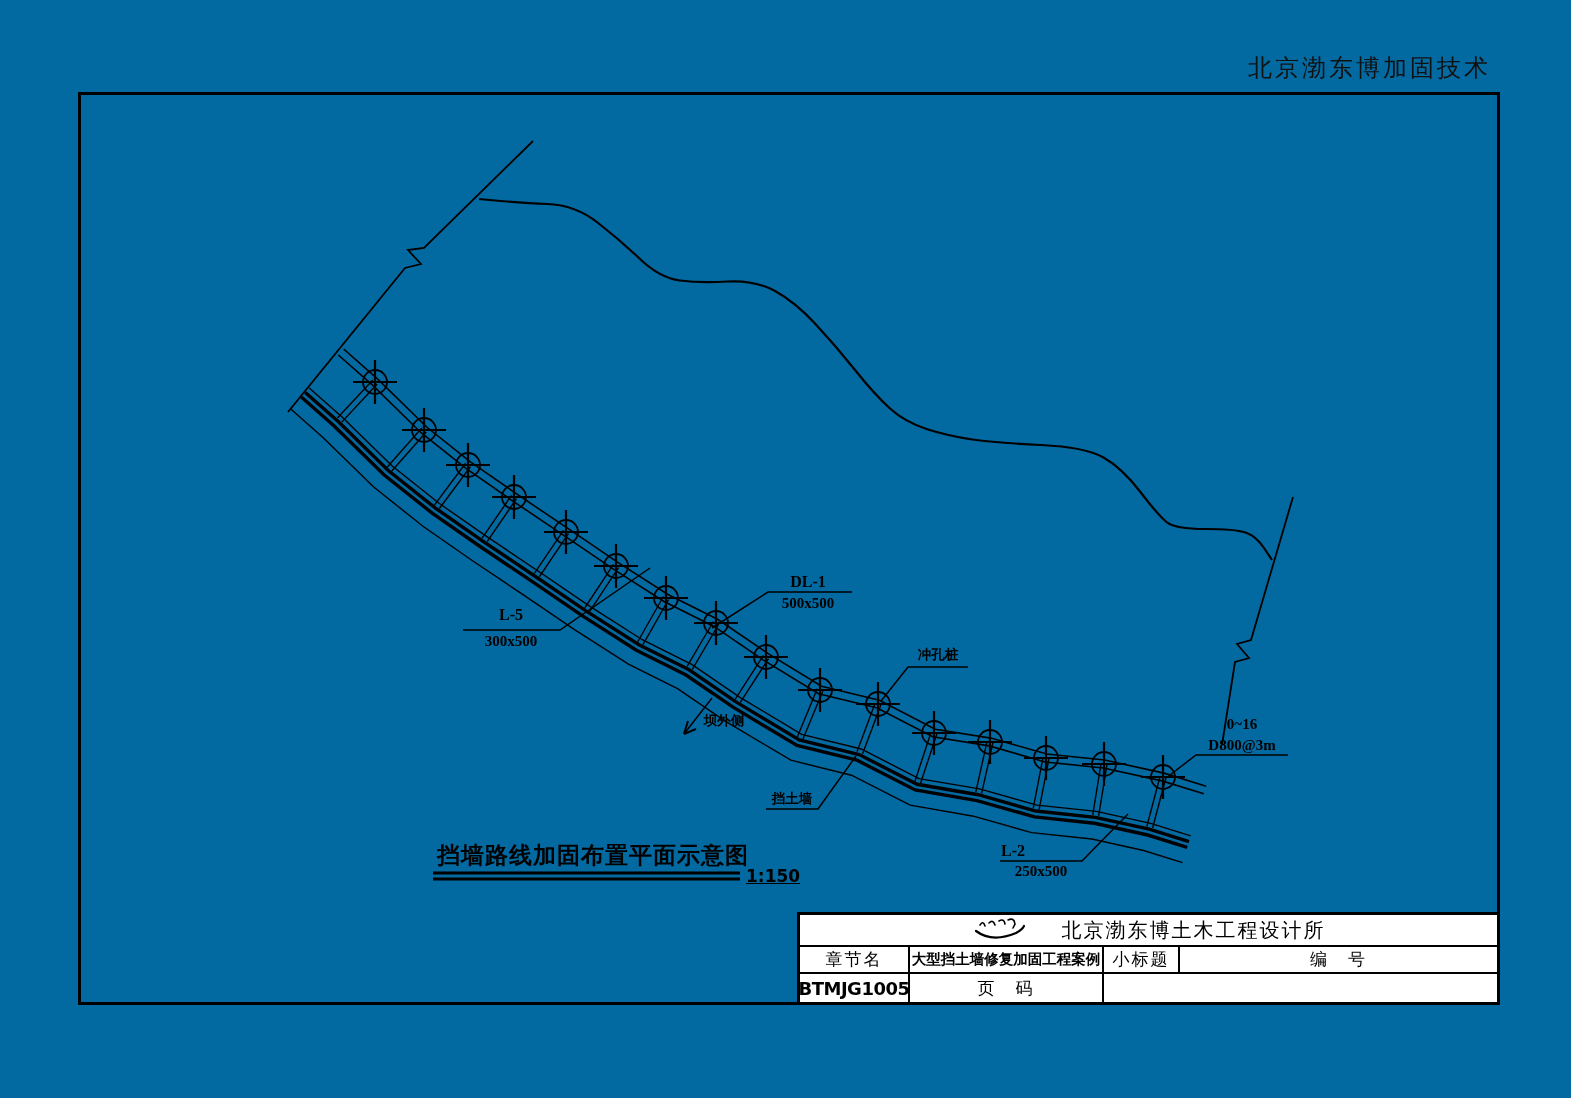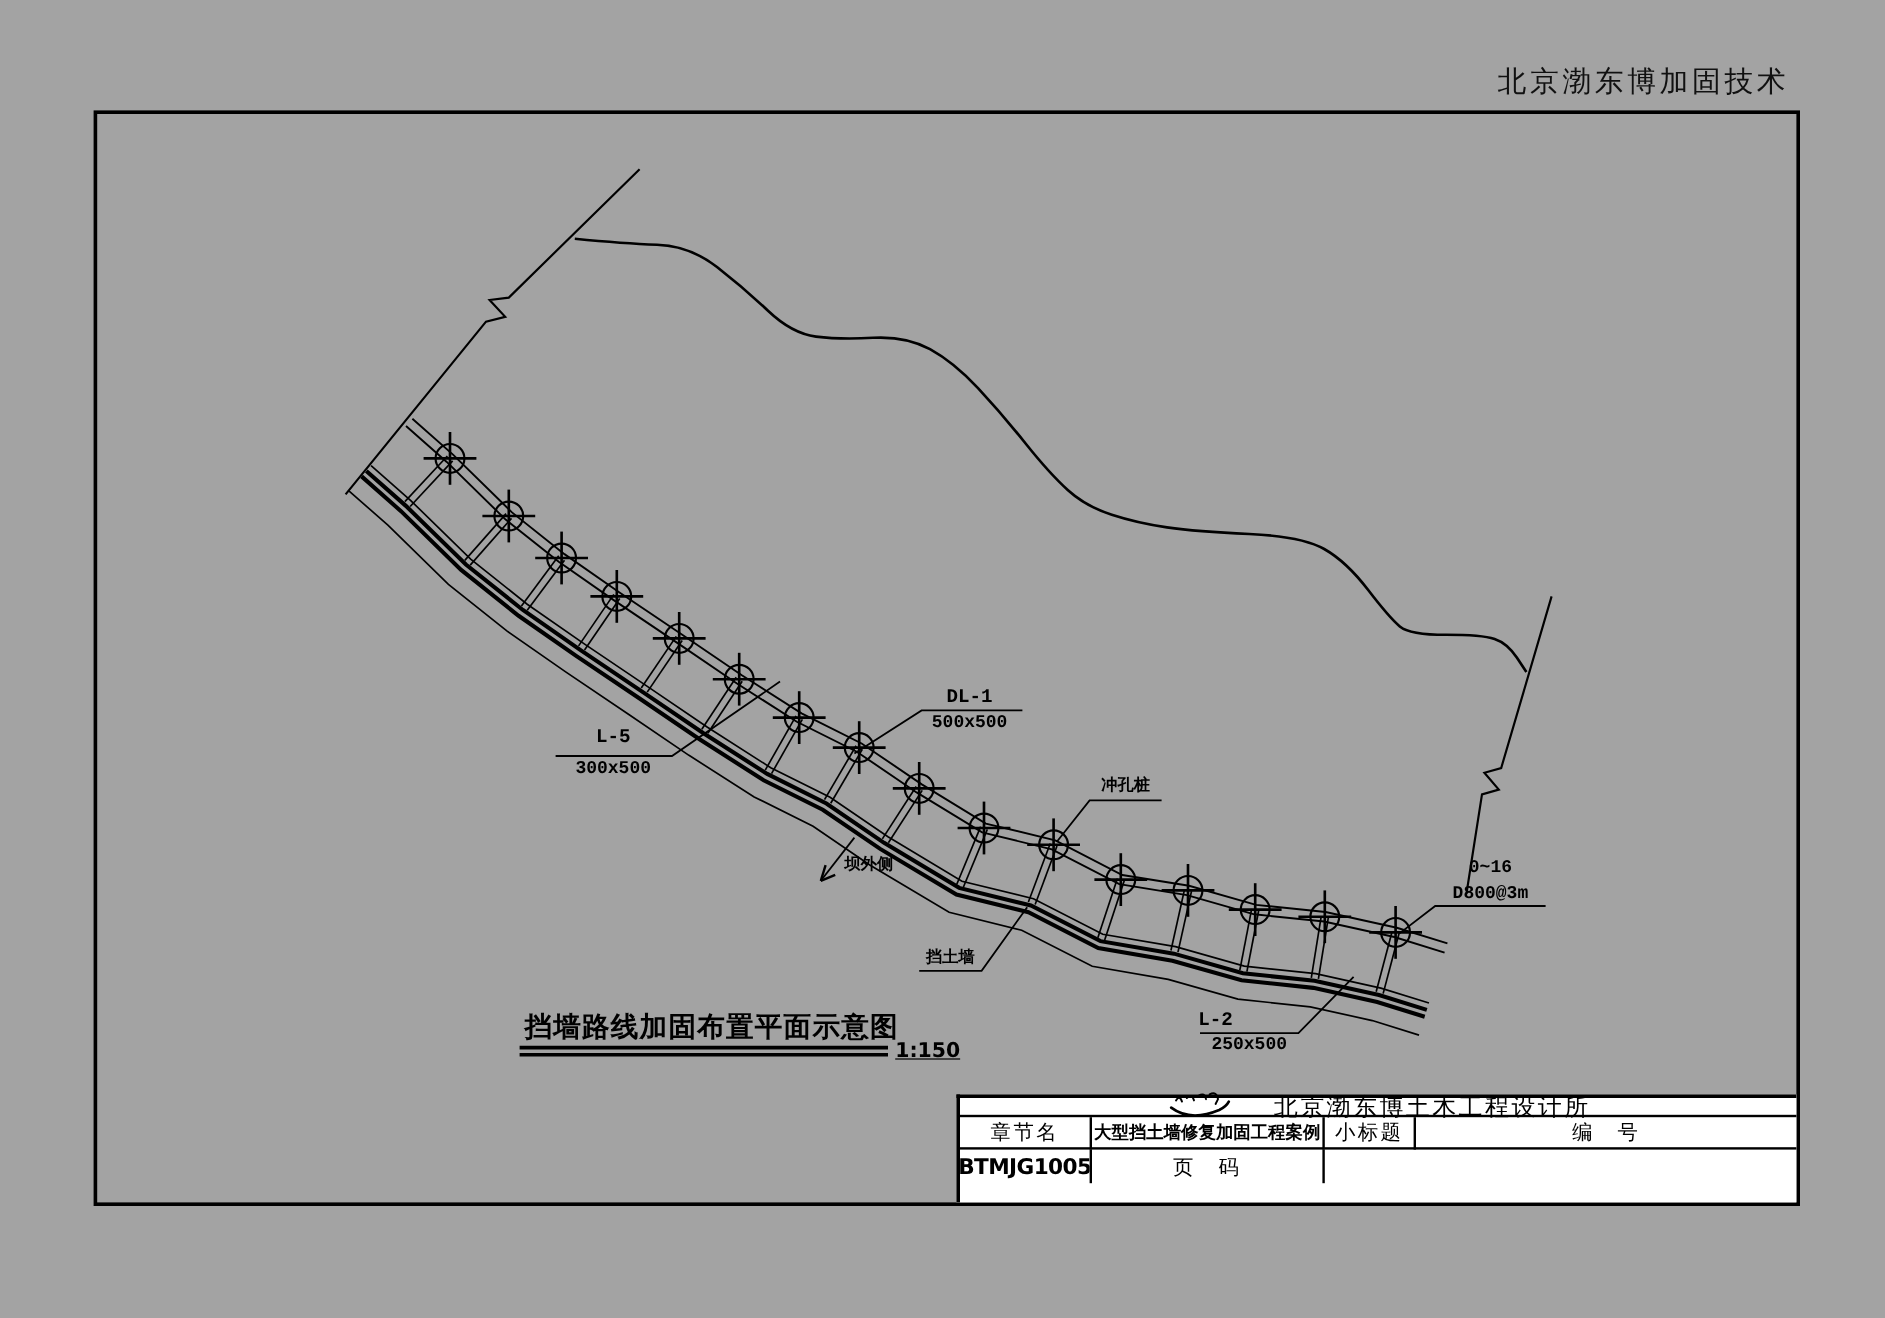--- a/index.html
+++ b/index.html
@@ -1,35 +1,35 @@
 <!DOCTYPE html>
 <html><head>
 <meta charset="utf-8">
 <style>
   html,body{margin:0;padding:0;background:#fff;}
-  .page{position:relative;width:1571px;height:1098px;background:#a3a3a3;overflow:hidden;
+  .page{position:relative;width:1571px;height:1098px;background:#0369a1;overflow:hidden;
         font-family:"Liberation Sans",sans-serif;color:#000;}
   .brand{position:absolute;top:52px;right:80px;
          font-family:"Liberation Serif","DejaVu Serif",serif;
          font-size:24px;letter-spacing:3px;color:#111;}
   .frame{position:absolute;left:78px;top:92px;width:1422px;height:913px;
          border:3px solid #000;box-sizing:border-box;}
   #plan-svg{position:absolute;left:0;top:0;width:1571px;height:1098px;}
   .lbl{position:absolute;text-align:center;white-space:nowrap;
-       font-family:Liberation Mono, monospace;font-weight:700;line-height:1.1;}
+       font-family:Liberation Serif, serif;font-weight:700;line-height:1.1;}
   .lbl.cn{font-family:"DejaVu Sans","Liberation Sans",sans-serif;font-size:13.5px;}
   .sz15{font-size:15px;} .sz16{font-size:16px;}
   .dtitle{position:absolute;left:437px;top:840px;
           font-family:"DejaVu Sans","Liberation Sans",sans-serif;
           font-weight:700;font-size:23px;letter-spacing:1px;white-space:nowrap;}
   .dscale{position:absolute;left:746px;top:866px;
           font-family:"DejaVu Sans",sans-serif;font-weight:700;font-size:17px;text-decoration:underline;}
   .titleblock{position:absolute;left:797px;top:912px;width:700px;height:90px;
               box-sizing:border-box;border-top:3px solid #000;border-left:3px solid #000;background:#fff;}
-  .tb-company{height:16px;border-bottom:2px solid #000;box-sizing:border-box;
+  .tb-company{height:32px;border-bottom:2px solid #000;box-sizing:border-box;
               display:flex;align-items:center;justify-content:center;gap:28px;}
   .tb-company-name{font-family:"Liberation Serif","DejaVu Serif",serif;
                    font-size:20px;letter-spacing:2px;font-weight:500;}
   .tb-logo{width:62px;height:26px;}
   .tb-grid{display:grid;grid-template-columns:110px 194px 76px 1fr;
            grid-template-rows:1fr 1fr;height:55px;}
   .c{display:flex;align-items:center;justify-content:center;box-sizing:border-box;overflow:hidden;}
   .c:not(:nth-child(4n)){border-right:2px solid #000;}
   .c:nth-child(-n+4){border-bottom:2px solid #000;}
   .c.l{font-size:17px;letter-spacing:2px;white-space:pre;font-family:Liberation Serif, serif;}

